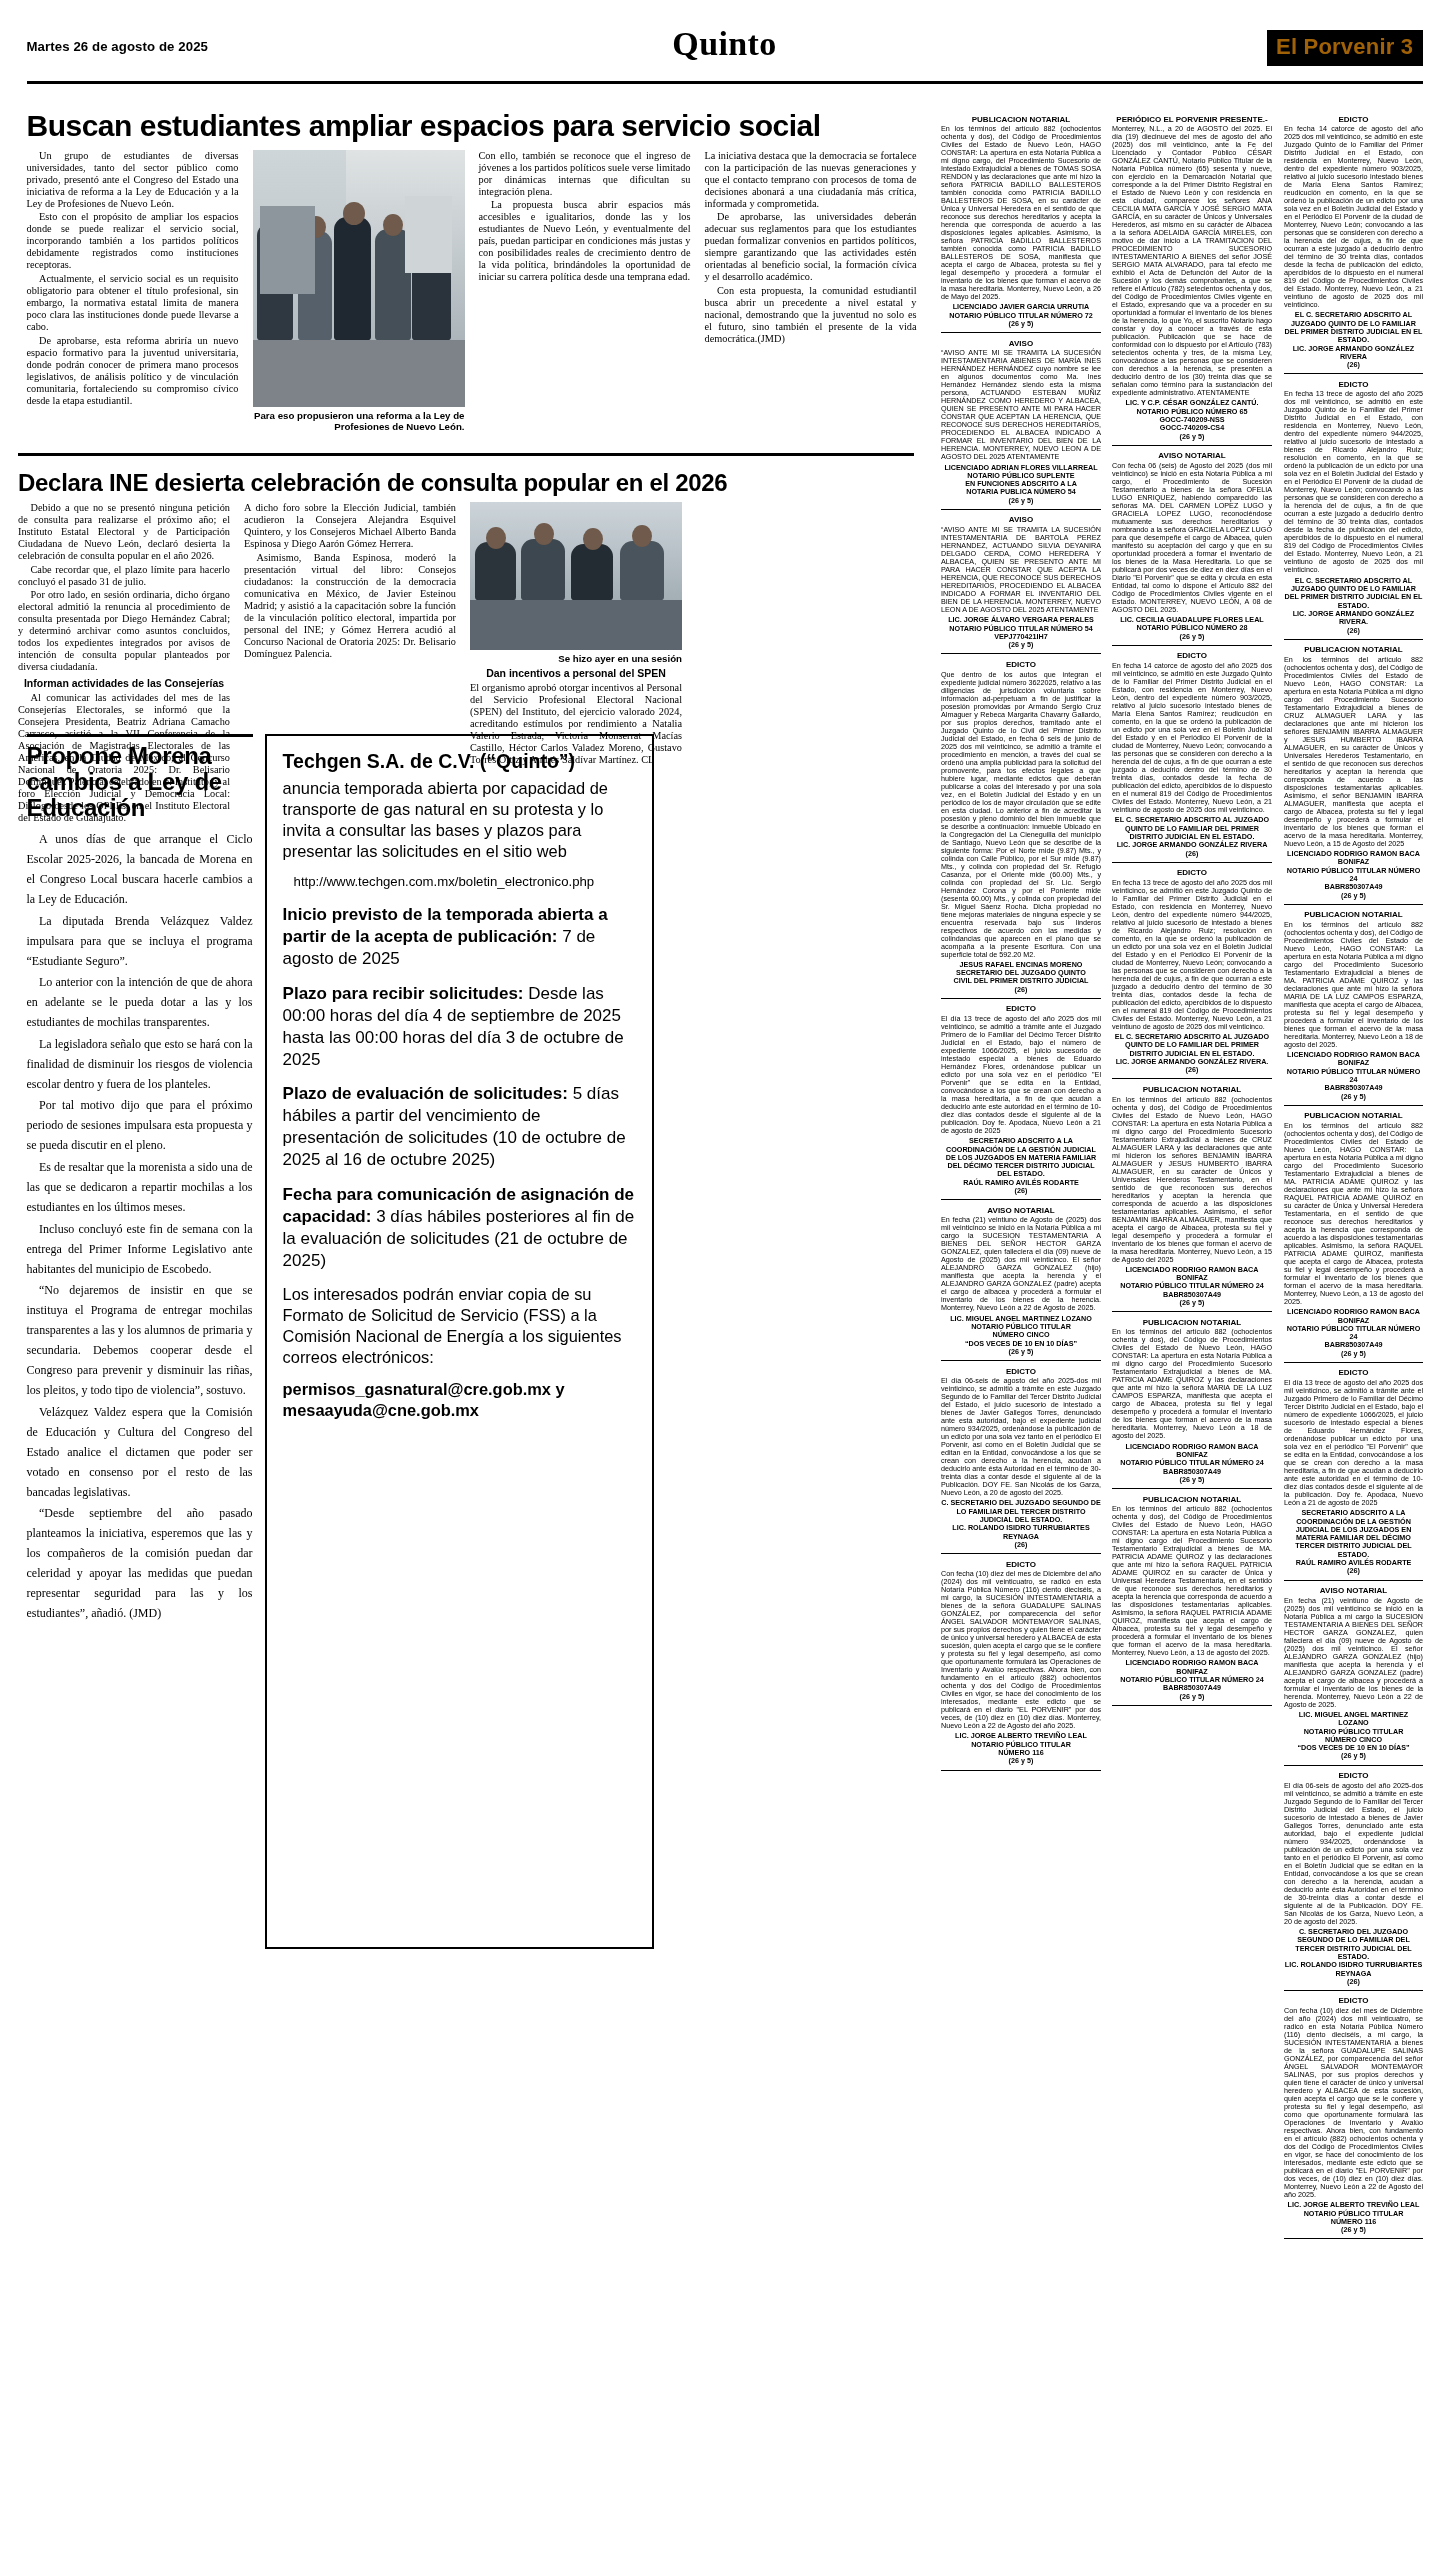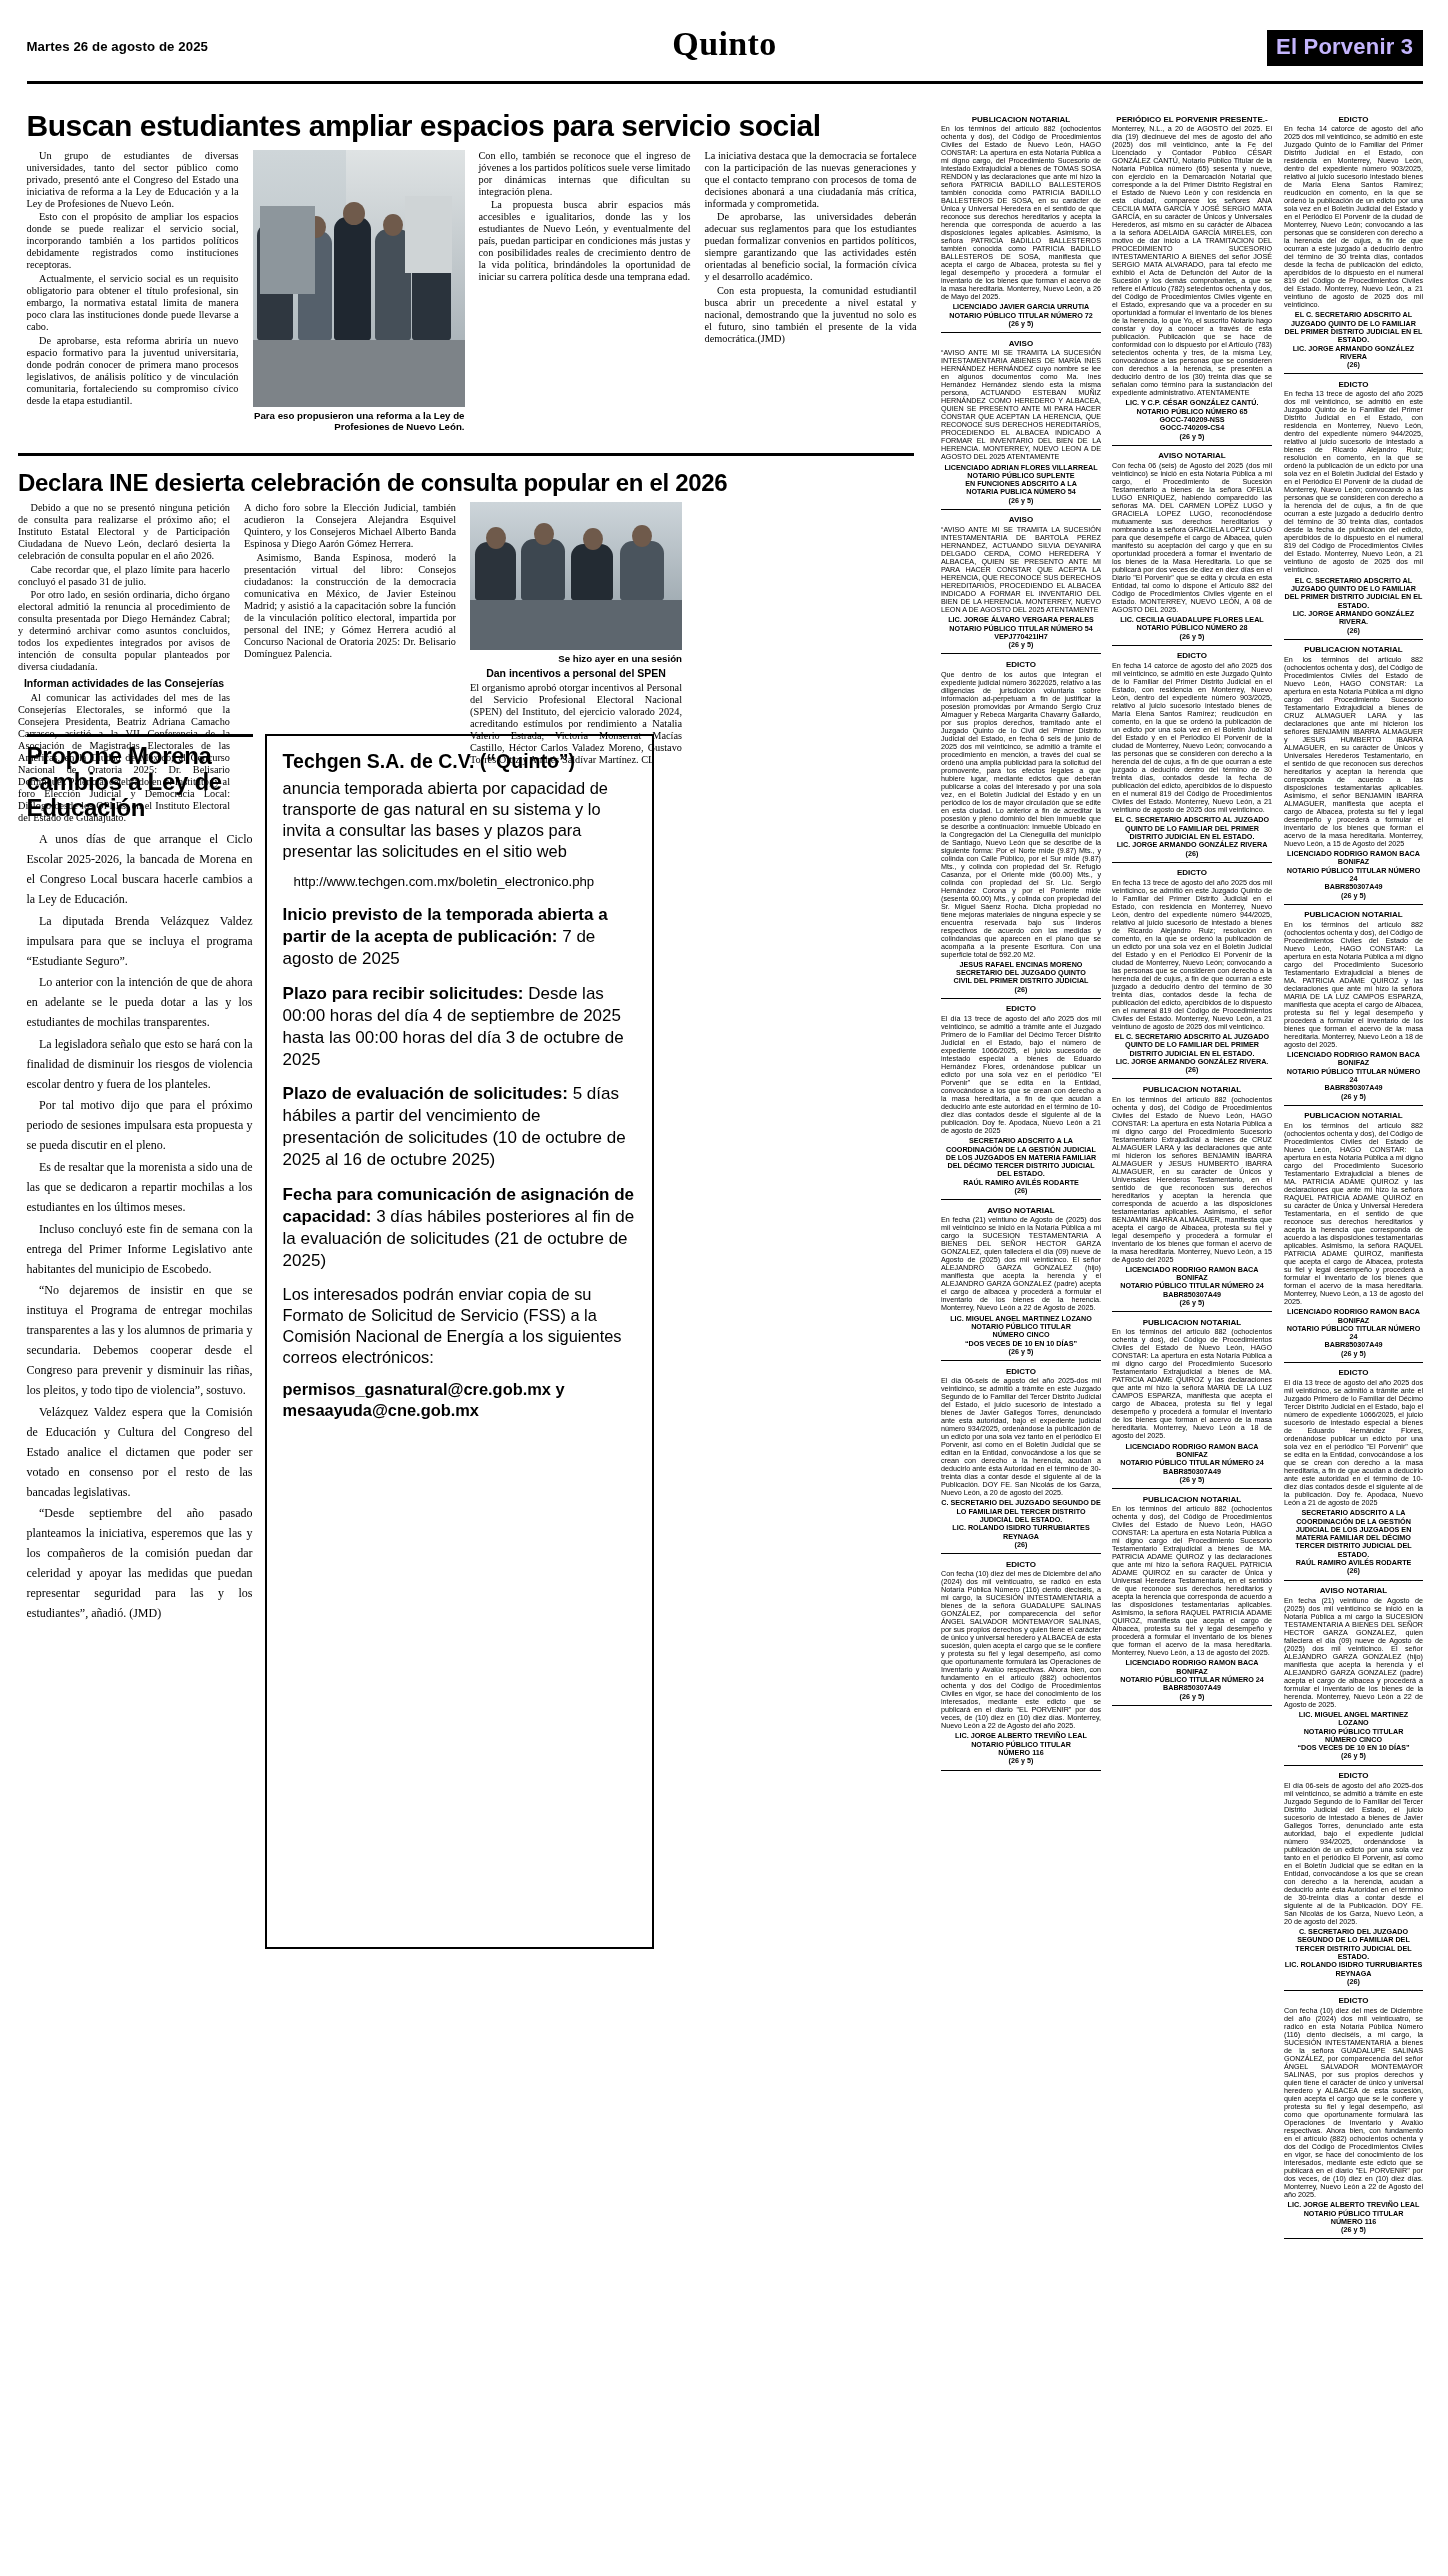--- a/index.html
+++ b/index.html
@@ -3,21 +3,21 @@
 <meta charset="utf-8">
 <style>
   html,body{margin:0;padding:0;background:#ffffff;}
   body{width:1449px;height:2576px;font-family:"Liberation Serif",serif;color:#000;}
   .page{position:relative;width:1449px;height:2576px;padding:0;box-sizing:border-box;background:#fff;}
 
   
   .masthead{position:relative;height:67px;border-bottom:3.9px solid #000;margin:17px 26.5px 0 26.5px;width:1396px;box-sizing:border-box;}
   .mast-date{position:absolute;left:0;top:22px;font-family:"Liberation Sans",sans-serif;font-weight:bold;font-size:13.2px;letter-spacing:0.1px;}
   .mast-local{position:absolute;left:0;right:0;top:7.8px;text-align:center;font-family:"Liberation Serif",serif;font-weight:bold;font-size:34px;letter-spacing:0.4px;}
-  .mast-brand{position:absolute;right:0;top:12.5px;background:#000;color:#c4b5fd;font-family:"Liberation Sans",sans-serif;font-weight:bold;font-size:22px;padding:4.7px 9.3px 6.2px 9.3px;letter-spacing:0.2px;}
+  .mast-brand{position:absolute;right:0;top:12.5px;background:#000;color:#a16207;font-family:"Liberation Sans",sans-serif;font-weight:bold;font-size:22px;padding:4.7px 9.3px 6.2px 9.3px;letter-spacing:0.2px;}
 
   
   .col p{margin:0 0 1.6px 0;text-align:justify;font-size:10.3px;line-height:12px;text-indent:12.5px;}
   .col p.noind{text-indent:0;}
 
   
   .story1{position:absolute;left:26.5px;top:92px;width:896px;}
   .headline1{font-family:"Liberation Sans",sans-serif;font-weight:bold;font-size:30px;line-height:33px;letter-spacing:-0.5px;margin:0 0 7.8px 0;}
   .s1cols{display:flex;gap:14px;}
   .s1col{width:212px;}
@@ -160,21 +160,21 @@
     <p>Por tal motivo dijo que para el próximo periodo de sesiones impulsara esta propuesta y se pueda discutir en el pleno.</p>
     <p>Es de resaltar que la morenista a sido una de las que se dedicaron a repartir mochilas a los estudiantes en los últimos meses.</p>
     <p>Incluso concluyó este fin de semana con la entrega del Primer Informe Legislativo ante habitantes del municipio de Escobedo.</p>
     <p>“No dejaremos de insistir en que se instituya el Programa de entregar mochilas transparentes a las y los alumnos de primaria y secundaria. Debemos cooperar desde el Congreso para prevenir y disminuir las riñas, los pleitos, y todo tipo de violencia”, sostuvo.</p>
     <p>Velázquez Valdez espera que la Comisión de Educación y Cultura del Congreso del Estado analice el dictamen que poder ser votado en consenso por el resto de las bancadas legislativas.</p>
     <p>“Desde septiembre del año pasado planteamos la iniciativa, esperemos que las y los compañeros de la comisión puedan dar celeridad y apoyar las medidas que puedan representar seguridad para las y los estudiantes”, añadió. (JMD)</p>
   </div>
 
   <div class="adbox">
     <div class="t1">Techgen S.A. de C.V. (“Quinto”)</div>
-    <div class="body">anuncia temporada abierta por capacidad de transporte de gas natural en su sistema y lo invita a consultar las bases y plazos para presentar las solicitudes en el sitio web</div>
+    <div class="body">anuncia temporada abierta por capacidad de transporte de gas natural en su protesta y lo invita a consultar las bases y plazos para presentar las solicitudes en el sitio web</div>
     <div class="url">http://www.techgen.com.mx/boletin_electronico.php</div>
     <div class="sec">
       <b>Inicio previsto de la temporada abierta a partir de la acepta de publicación:</b><span> 7 de agosto de 2025</span>
     </div>
     <div class="sec">
       <b>Plazo para recibir solicitudes:</b><span> Desde las 00:00 horas del día 4 de septiembre de 2025 hasta las 00:00 horas del día 3 de octubre de 2025</span>
     </div>
     <div class="sec">
       <b>Plazo de evaluación de solicitudes:</b><span> 5 días hábiles a partir del vencimiento de presentación de solicitudes (10 de octubre de 2025 al 16 de octubre 2025)</span>
     </div>

